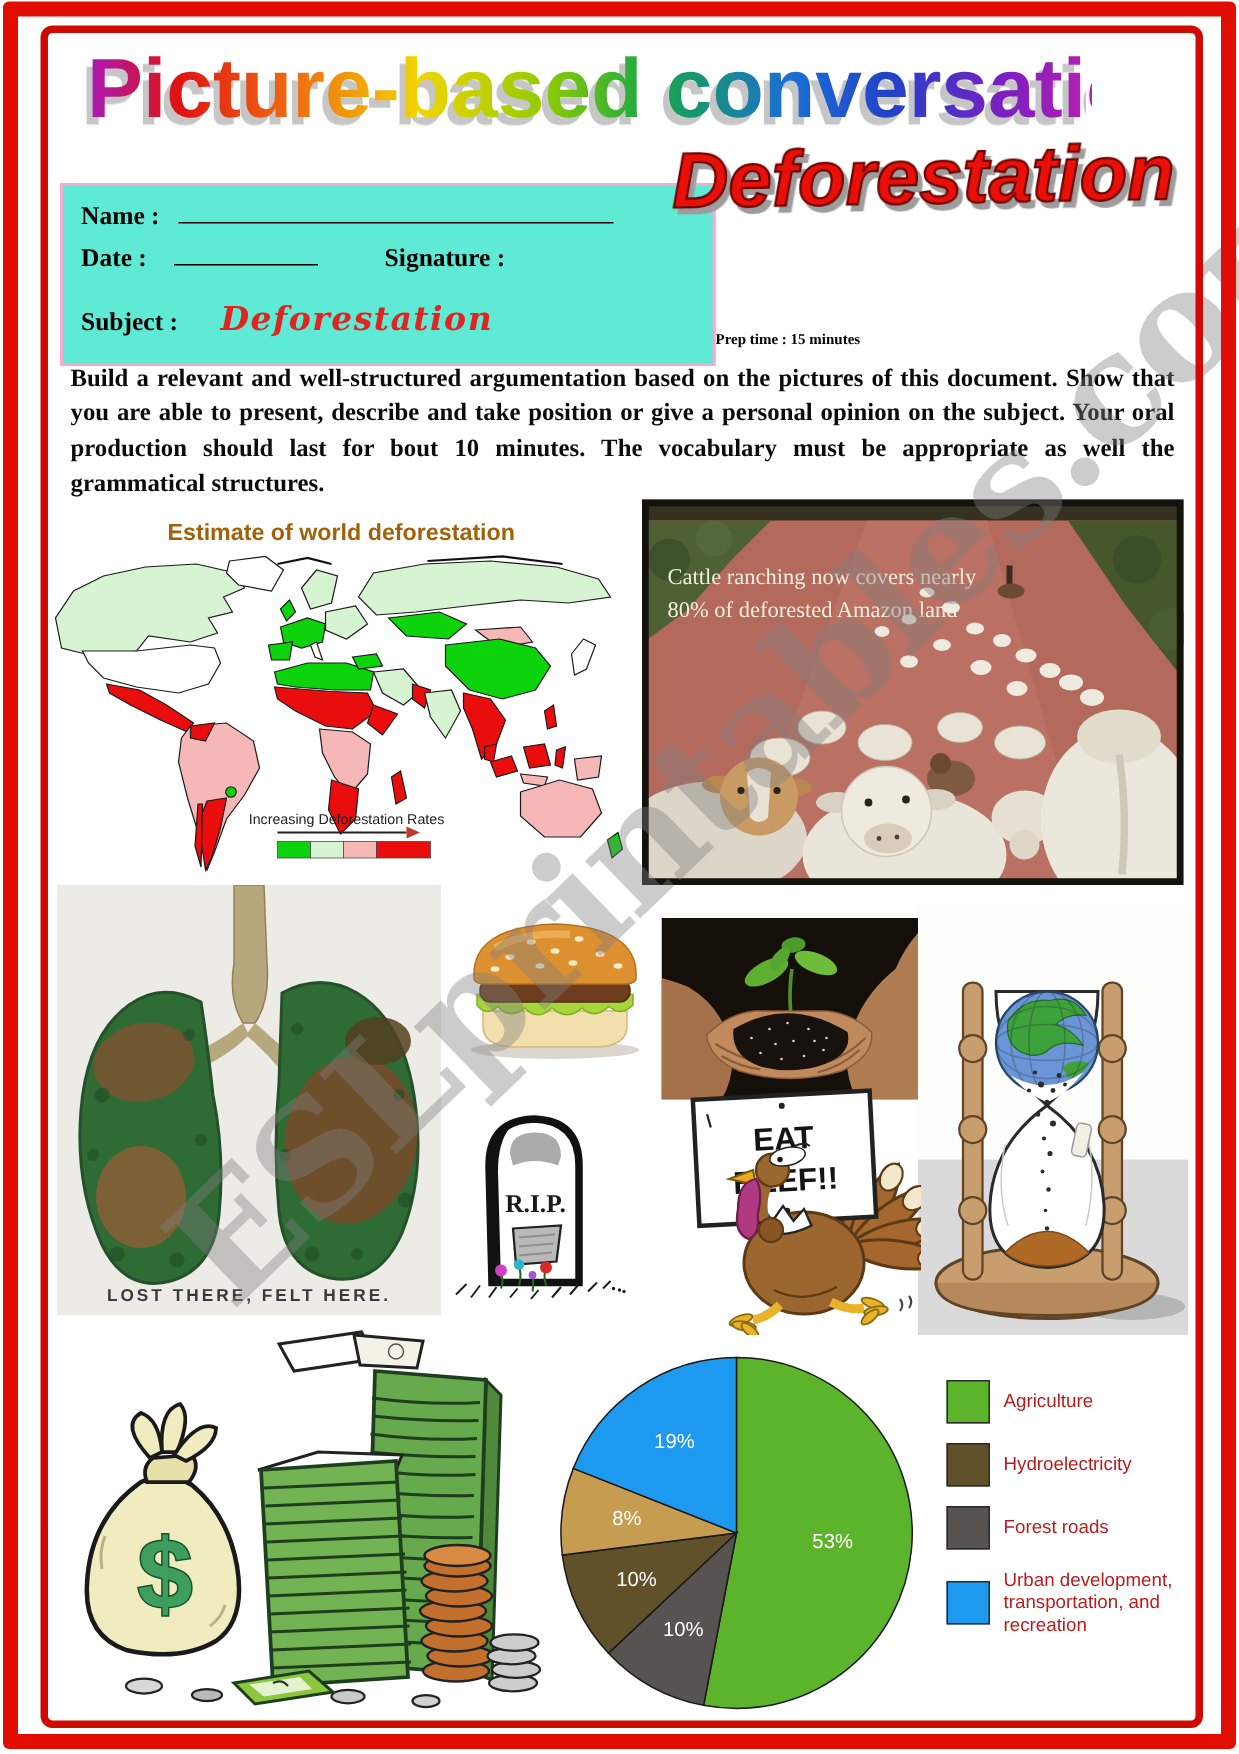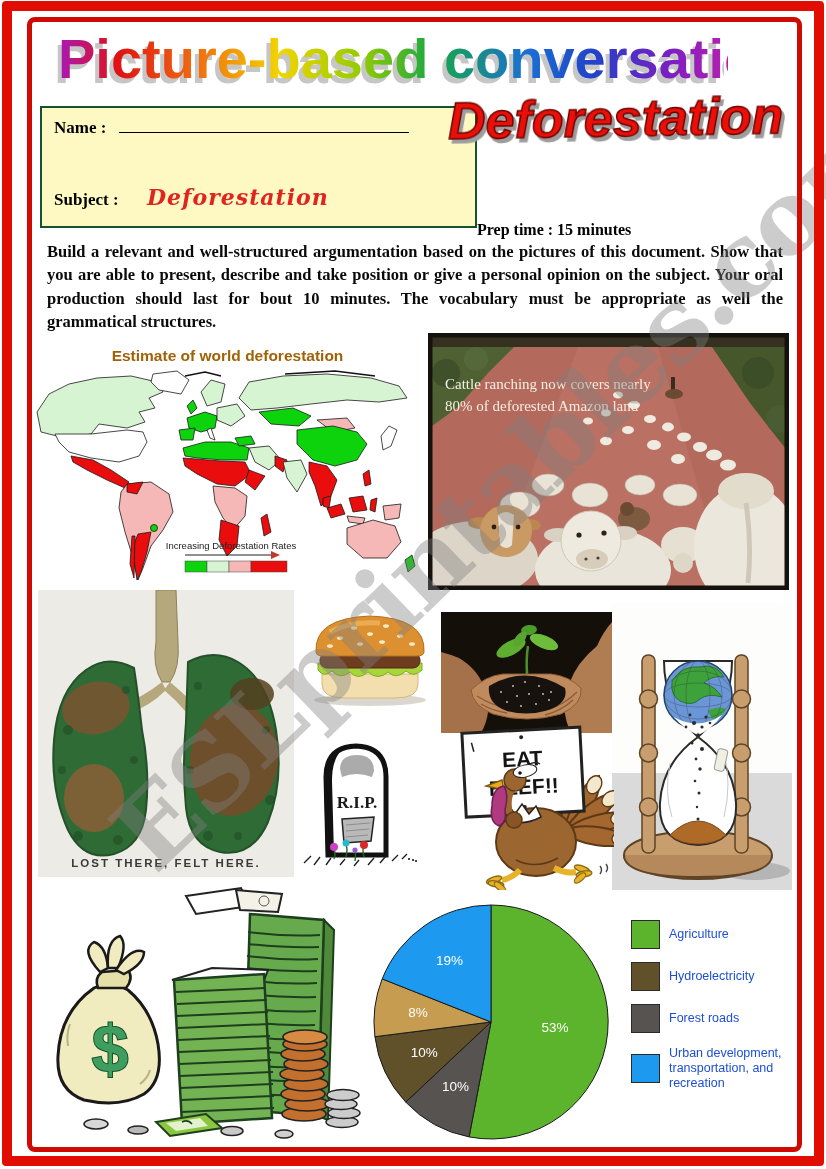--- a/index.html
+++ b/index.html
@@ -13,56 +13,61 @@
   .title{left:58px;top:26px;width:670px;font-family:"Liberation Sans",sans-serif;
          font-weight:900;font-size:56px;letter-spacing:0px;white-space:nowrap;
          background:linear-gradient(90deg,#a918b8 0%,#e01212 9%,#f07010 21%,#f2d400 33%,#95cc00 45%,#17a844 56%,#1a6fd4 70%,#2242c8 80%,#7a1fc2 91%,#b81fb0 100%);
          -webkit-background-clip:text;background-clip:text;color:transparent;
          filter:drop-shadow(-4px 5px 0px #c6c6c6);}
   .heading{left:448px;top:88px;width:340px;font-family:"Liberation Sans",sans-serif;
          font-weight:900;font-style:italic;font-size:52px;color:#ea0f08;white-space:nowrap;
          -webkit-text-stroke:1.5px #6b0400;transform:rotate(-1deg);
          filter:drop-shadow(3px 4px 0px #9d9d9d);z-index:5;}
   
-  .formbox{left:40px;top:106px;width:433px;height:118px;border:2px solid #14532d;background:#fef9c3;z-index:4;}
+  .formbox{left:40px;top:122px;width:433px;height:118px;border:2px solid #f9a8d4;background:#5eead4;z-index:4;}
   .frow{position:absolute;left:12px;font-size:17px;font-weight:bold;color:#000;white-space:nowrap;}
   .uline{display:inline-block;border-bottom:1.6px solid #000;height:14px;vertical-align:baseline;}
   .script{font-family:"DejaVu Serif",serif;font-style:italic;font-weight:bold;font-size:22px;color:#e02420;letter-spacing:1px;}
-  .prep{left:477px;top:221px;font-size:16px;font-weight:bold;color:#000;}
+  .prep{left:477px;top:221px;font-size:10px;font-weight:bold;color:#000;}
   .instructions{left:47px;top:240px;width:736px;font-size:16.5px;line-height:1.42;text-align:justify;
                 color:#0a0a0a;font-weight:600;}
   .map-title{left:35px;top:347px;width:385px;text-align:center;font-family:"Liberation Sans",sans-serif;
              font-weight:bold;font-size:15.5px;color:#a16207;}
   
   .watermark{left:18px;top:512px;width:800px;text-align:center;z-index:50;pointer-events:none;
              font-family:"DejaVu Serif",serif;font-weight:bold;font-size:102px;letter-spacing:-2px;
              color:rgba(128,128,128,0.40);transform:rotate(-44deg);white-space:nowrap;}
   
   .pielegend{left:631px;top:920px;width:172px;z-index:3;}
   .leg-row{display:flex;align-items:center;margin-bottom:13px;}
   .leg-swatch{width:27px;height:27px;border:1px solid #2a2a2a;flex:0 0 27px;margin-right:9px;}
-  .leg-label{font-family:"Liberation Sans",sans-serif;font-size:12.5px;color:#1d4ed8;line-height:1.18;}
+  .leg-label{font-family:"Liberation Sans",sans-serif;font-size:12.5px;color:#b91c1c;line-height:1.18;}
   svg text{user-select:none;}
   .mg{fill:var(--map-g);} .mlg{fill:var(--map-lg);} .mp{fill:var(--map-p);} .mr{fill:var(--map-r);} .mw{fill:#ffffff;}
   .land{stroke:#1a1a1a;stroke-width:0.8;}
 </style>
 </head>
 <body>
 
 <div class="page">
 
   <div class="abs watermark">ESLprintables.com</div>
 
   <div class="abs title">Picture-based conversation</div>
   <div class="abs heading">Deforestation</div>
 
   <div class="abs formbox">
     <div class="frow" style="top:10px;">
       <span>Name :</span>
       <span class="uline" style="width:290px;margin-left:8px;"></span>
+    </div>
+    <div class="frow" style="top:38px;">
+      <span>Date :</span>
+      <span class="uline" style="width:96px;margin-left:14px;"></span>
+      <span style="margin-left:40px;">Signature :</span>
     </div>
     <div class="frow" style="top:76px;">
       <span>Subject :</span>
       <span class="script" style="margin-left:24px;">Deforestation</span>
     </div>
   </div>
   <div class="abs prep">Prep time : 15 minutes</div>
 
   <div class="abs instructions">Build a relevant and well-structured argumentation based on the pictures of this document. Show that you are able to present, describe and take position or give a personal opinion on the subject.  Your oral production should last for bout 10 minutes. The vocabulary must be appropriate as well the grammatical structures.</div>
 

